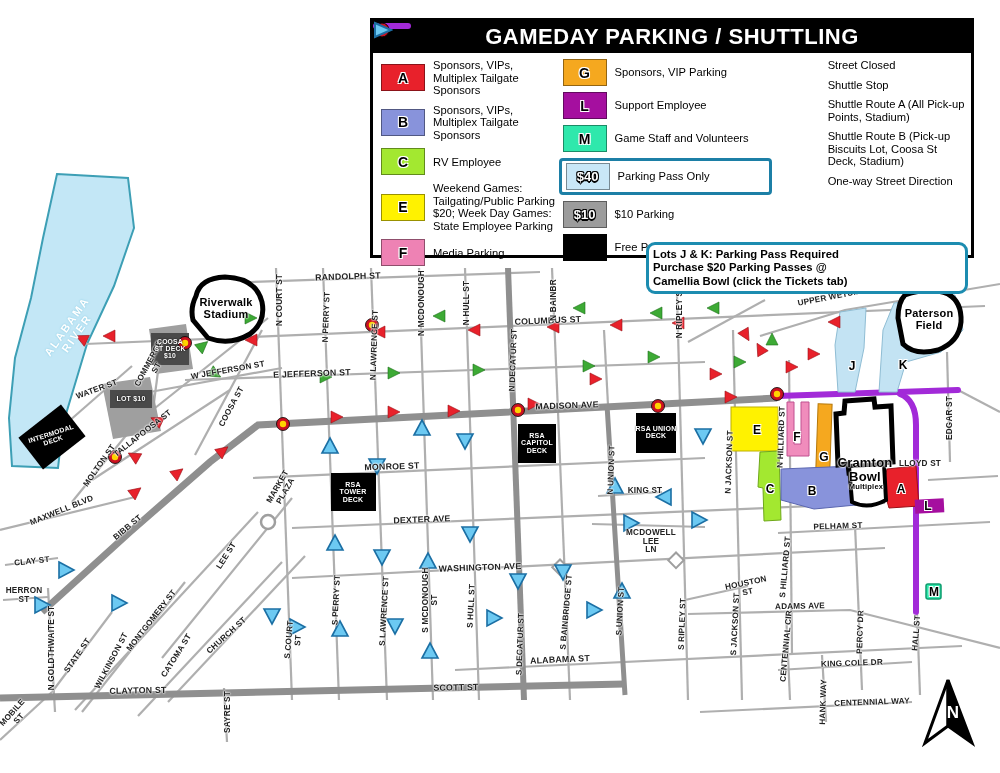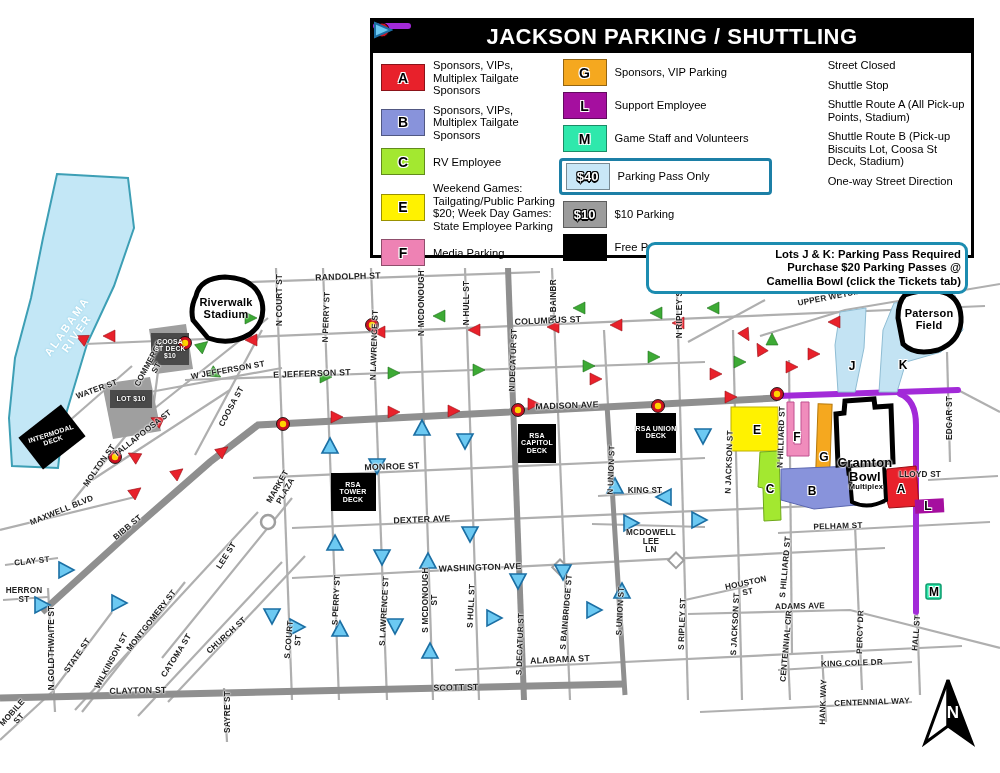--- a/index.html
+++ b/index.html
@@ -29,21 +29,21 @@
   .chip{width:42px;height:25px;min-width:42px;border:1px solid rgba(0,0,0,.4);display:flex;
         align-items:center;justify-content:center;font-weight:bold;font-size:14px;color:#000;
         text-shadow:-1px -1px 0 #fff,1px -1px 0 #fff,-1px 1px 0 #fff,1px 1px 0 #fff;}
   .chip-money{color:#fff;font-size:13px;
         text-shadow:-1px -1px 0 #000,1px -1px 0 #000,-1px 1px 0 #000,1px 1px 0 #000,0 2px 0 #000;}
   .ltext{font-size:11.2px;line-height:1.12;color:#000;}
   .hl{border:3px solid #1c7fa6;border-radius:4px;padding:2px 4px;margin-left:-4px;}
   .icon-cell{width:42px;min-width:42px;display:flex;justify-content:center;}
   
   .note{position:absolute;left:646px;top:242px;width:322px;background:#fff;border:3px solid #1c8cb0;
-        border-radius:9px;padding:3px 4px;font-size:11.3px;font-weight:bold;text-align:right;
+        border-radius:9px;padding:3px 4px;font-size:11.3px;font-weight:bold;text-align:left;
         line-height:1.18;white-space:pre-line;box-sizing:border-box;}
   .compass-n{position:absolute;left:953px;top:713px;transform:translate(-50%,-50%);
              color:#fff;font-weight:bold;font-size:17px;}
 </style>
 </head>
 <body>
 
 <div class="stage">
 
 <svg width="1000" height="773" viewBox="0 0 1000 773">
@@ -266,21 +266,21 @@
 <div class="lbl lg" style="left:456px;top:688px;transform:translate(-50%,-50%) rotate(-1deg)">SCOTT ST</div>
 <div class="lbl lg" style="left:138px;top:691px;transform:translate(-50%,-50%) rotate(-1deg)">CLAYTON ST</div>
 <div class="lbl" style="left:645px;top:491px">KING ST</div>
 <div class="lbl" style="left:651px;top:542px">MCDOWELL
 LEE
 LN</div>
 <div class="lbl" style="left:838px;top:527px;transform:translate(-50%,-50%) rotate(-2deg)">PELHAM ST</div>
 <div class="lbl" style="left:800px;top:607px;transform:translate(-50%,-50%) rotate(-1deg)">ADAMS AVE</div>
 <div class="lbl" style="left:852px;top:664px;transform:translate(-50%,-50%) rotate(-2deg)">KING COLE DR</div>
 <div class="lbl" style="left:872px;top:703px;transform:translate(-50%,-50%) rotate(-2deg)">CENTENNIAL WAY</div>
-<div class="lbl" style="left:920px;top:475px">LLOYD ST</div>
+<div class="lbl" style="left:920px;top:464px">LLOYD ST</div>
 <div class="lbl" style="left:950px;top:418px;transform:translate(-50%,-50%) rotate(-90deg)">EDGAR ST</div>
 <div class="lbl" style="left:845px;top:295px;transform:translate(-50%,-50%) rotate(-11deg)">UPPER WETUMPKA RD</div>
 <div class="lbl" style="left:62px;top:511px;transform:translate(-50%,-50%) rotate(-22deg)">MAXWELL BLVD</div>
 <div class="lbl" style="left:128px;top:528px;transform:translate(-50%,-50%) rotate(-40deg)">BIBB ST</div>
 <div class="lbl" style="left:32px;top:562px;transform:translate(-50%,-50%) rotate(-6deg)">CLAY ST</div>
 <div class="lbl" style="left:24px;top:596px">HERRON
 ST</div>
 <div class="lbl" style="left:16px;top:716px;transform:translate(-50%,-50%) rotate(-48deg)">MOBILE
 ST</div>
 <div class="lbl" style="left:78px;top:656px;transform:translate(-50%,-50%) rotate(-55deg)">STATE ST</div>
@@ -360,21 +360,21 @@
 <div class="badge" style="left:770px;top:489px">C</div>
 <div class="badge" style="left:757px;top:430px">E</div>
 <div class="badge" style="left:797px;top:437px">F</div>
 <div class="badge" style="left:824px;top:457px">G</div>
 <div class="badge" style="left:928px;top:506px">L</div>
 <div class="badge" style="left:934px;top:592px">M</div>
 <div class="badge" style="left:852px;top:366px">J</div>
 <div class="badge" style="left:903px;top:365px">K</div>
 
 <div class="legend">
-  <div class="legend-title">JACKSON PARKING / SHUTTLING</div>
+  <div class="legend-title">GAMEDAY PARKING / SHUTTLING</div>
   <div class="legend-body">
     <div class="lcol lcol1">
       <div class="lrow">
         <div class="chip" style="background-color: rgb(232, 33, 43);">A</div>
         <div class="ltext">Sponsors, VIPs, Multiplex Tailgate Sponsors</div>
           </div>
       <div class="lrow">
         <div class="chip" style="background-color: rgb(136, 147, 219);">B</div>
         <div class="ltext">Sponsors, VIPs, Multiplex Tailgate Sponsors</div>
           </div>

